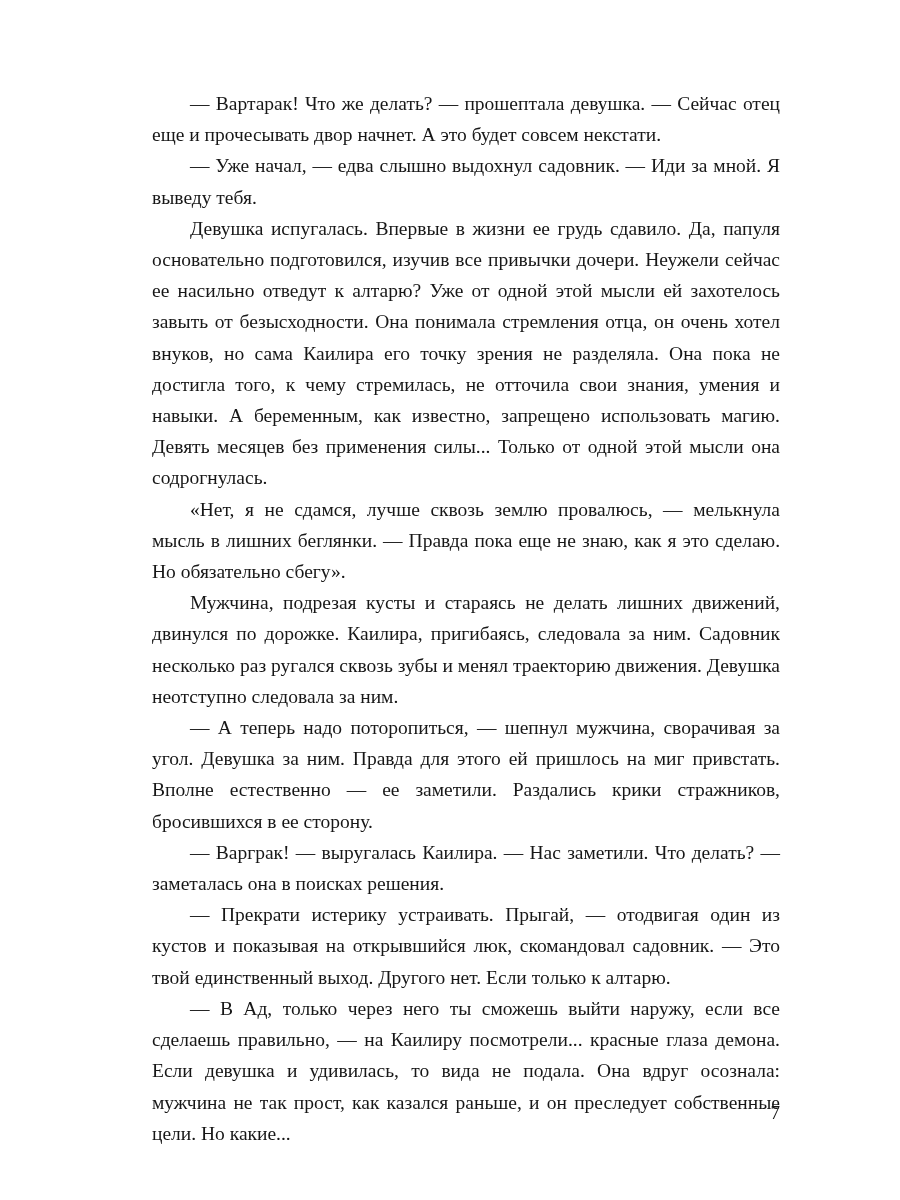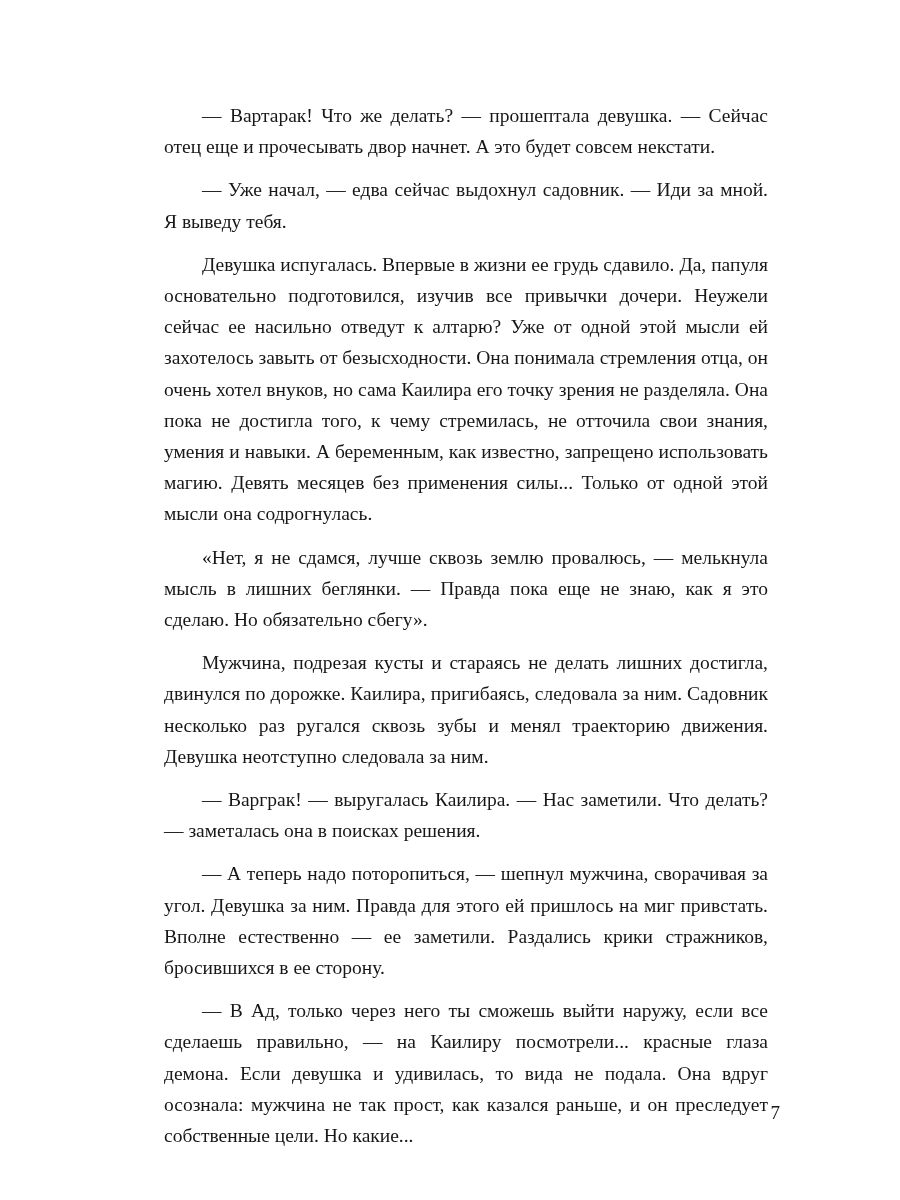--- a/index.html
+++ b/index.html
@@ -23,40 +23,41 @@
   }
   .body-text {
     font-size: 19.5px;
     line-height: 31.2px;
     text-align: justify;
     text-justify: inter-word;
     hyphens: manual;
     color: #171717;
   }
   .body-text p {
-    margin: 12px;
+    margin: 0;
     text-indent: 38px;
   }
   .page-number {
     position: absolute;
     right: 120px;
     bottom: 78px;
     font-size: 19px;
     line-height: 1;
     color: #171717;
   }
 </style>
 </head>
 <body>
 
 <div class="page">
   <div class="body-text">
     <p>— Вартарак! Что же делать? — прошептала девушка. — Сейчас отец еще и прочесывать двор начнет. А это будет совсем некстати.</p>
-    <p>— Уже начал, — едва сейчас выдохнул садовник. — Иди за мной. Я выведу тебя.</p>
+    <p>— Уже начал, — едва слышно выдохнул садовник. — Иди за мной. Я выведу тебя.</p>
     <p>Девушка испугалась. Впервые в жизни ее грудь сдавило. Да, папуля основательно подготовился, изучив все привычки дочери. Неужели сейчас ее насильно отведут к алтарю? Уже от одной этой мысли ей захотелось завыть от безысходности. Она понимала стремления отца, он очень хотел внуков, но сама Каилира его точку зрения не разделяла. Она пока не достигла того, к чему стремилась, не отточила свои знания, умения и навыки. А беременным, как известно, запрещено использовать магию. Девять месяцев без применения силы... Только от одной этой мысли она содрогнулась.</p>
     <p>«Нет, я не сдамся, лучше сквозь землю провалюсь, — мелькнула мысль в лишних беглянки. — Правда пока еще не знаю, как я это сделаю. Но обязательно сбегу».</p>
-    <p>Мужчина, подрезая кусты и стараясь не делать лишних достигла, двинулся по дорожке. Каилира, пригибаясь, следовала за ним. Садовник несколько раз ругался сквозь зубы и менял траекторию движения. Девушка неотступно следовала за ним.</p>
+    <p>Мужчина, подрезая кусты и стараясь не делать лишних движений, двинулся по дорожке. Каилира, пригибаясь, следовала за ним. Садовник несколько раз ругался сквозь зубы и менял траекторию движения. Девушка неотступно следовала за ним.</p>
+    <p>— А теперь надо поторопиться, — шепнул мужчина, сворачивая за угол. Девушка за ним. Правда для этого ей пришлось на миг привстать. Вполне естественно — ее заметили. Раздались крики стражников, бросившихся в ее сторону.</p>
     <p>— Варграк! — выругалась Каилира. — Нас заметили. Что делать? — заметалась она в поисках решения.</p>
-    <p>— А теперь надо поторопиться, — шепнул мужчина, сворачивая за угол. Девушка за ним. Правда для этого ей пришлось на миг привстать. Вполне естественно — ее заметили. Раздались крики стражников, бросившихся в ее сторону.</p>
+    <p>— Прекрати истерику устраивать. Прыгай, — отодвигая один из кустов и показывая на открывшийся люк, скомандовал садовник. — Это твой единственный выход. Другого нет. Если только к алтарю.</p>
     <p>— В Ад, только через него ты сможешь выйти наружу, если все сделаешь правильно, — на Каилиру посмотрели... красные глаза демона. Если девушка и удивилась, то вида не подала. Она вдруг осознала: мужчина не так прост, как казался раньше, и он преследует собственные цели. Но какие...</p>
   </div>
   <div class="page-number">7</div>
 </div>
 
 </body></html>

